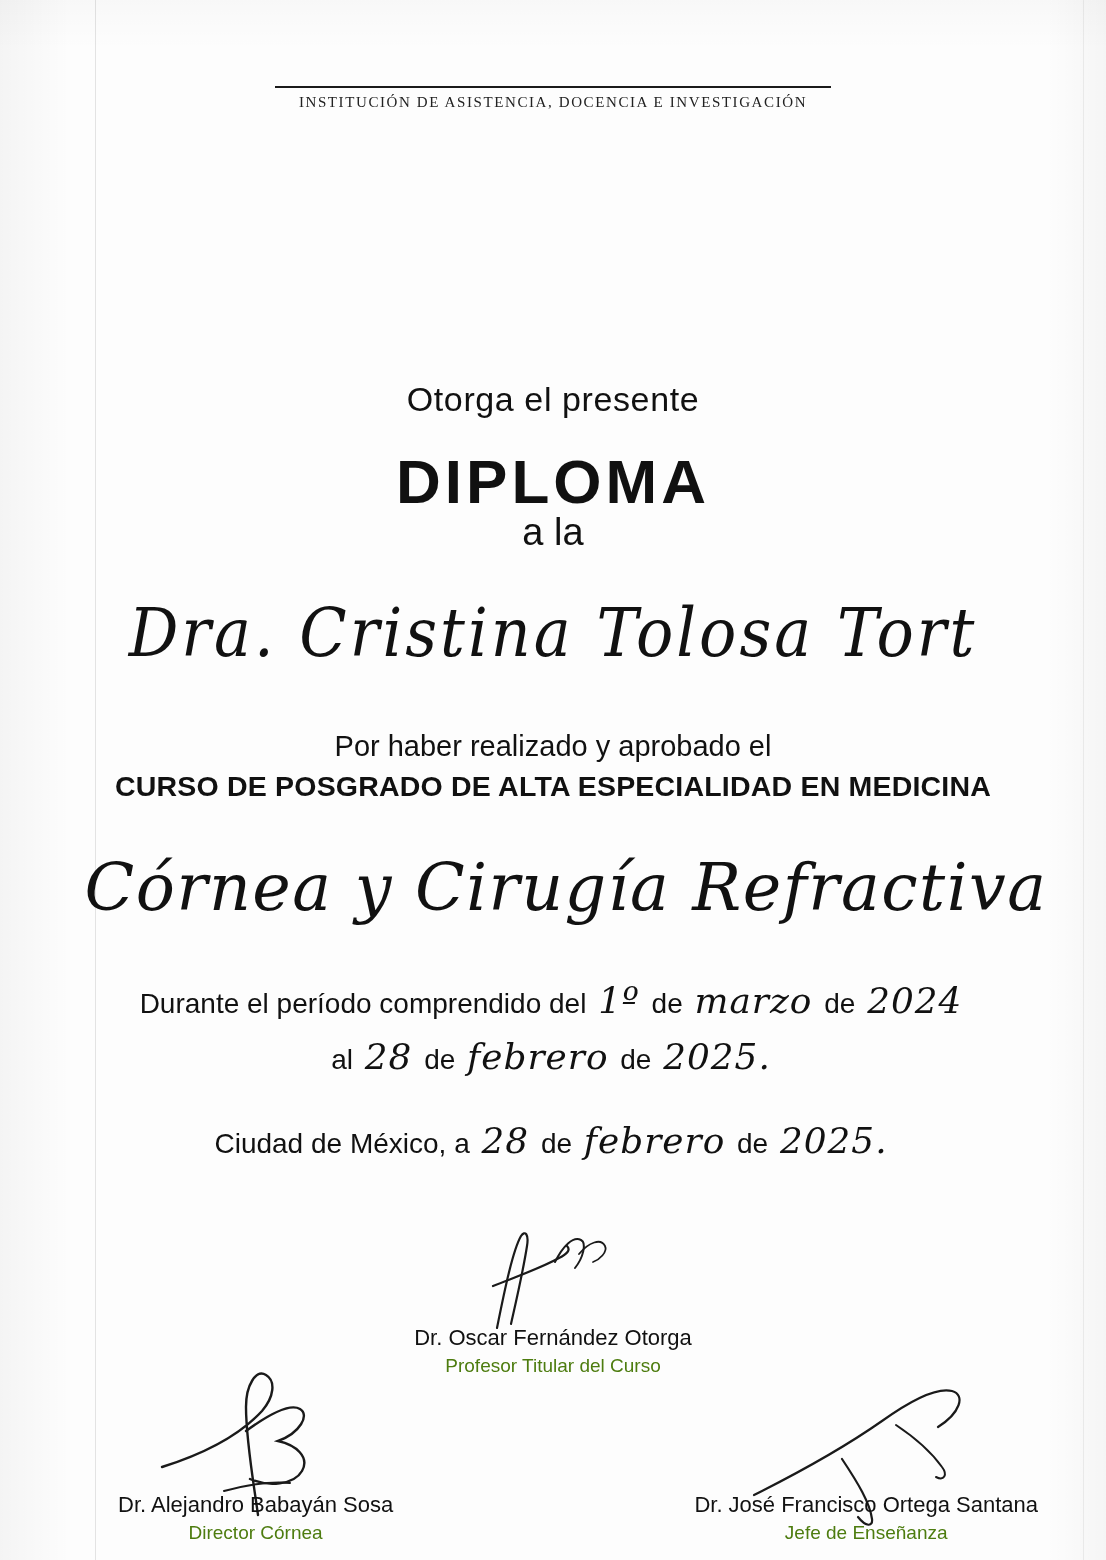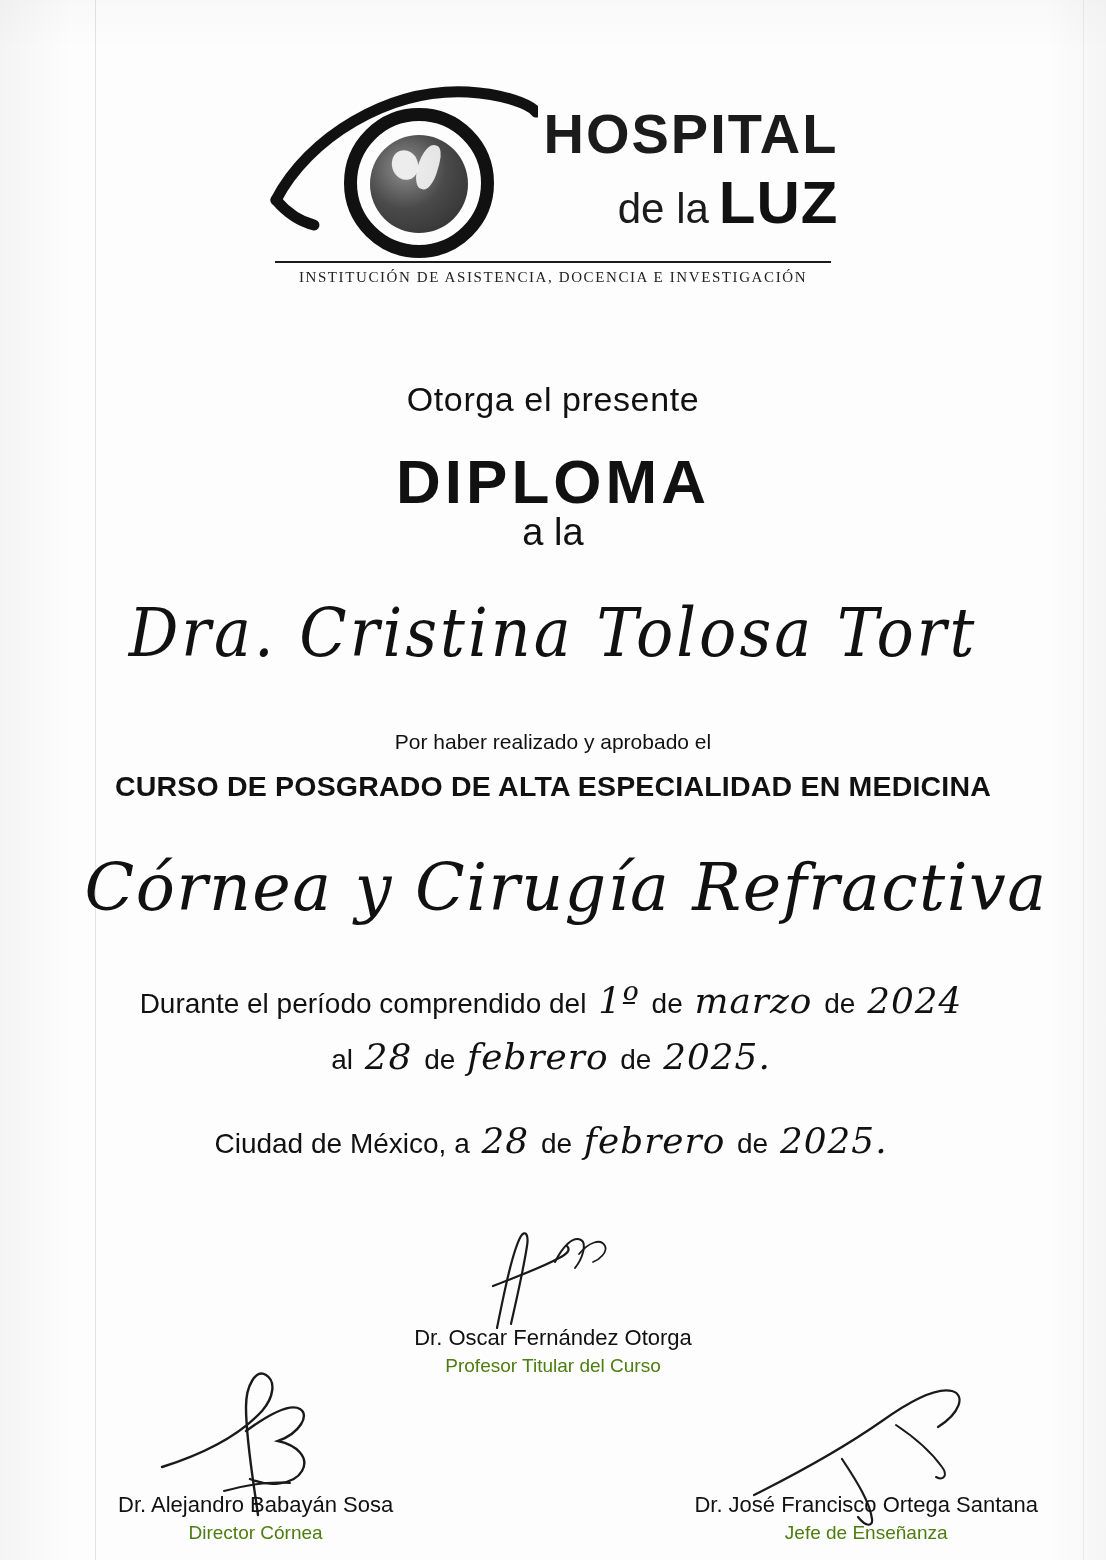--- a/index.html
+++ b/index.html
@@ -193,21 +193,21 @@
     font-weight: 400;
   }
   .recipient {
     top: 596px;
     font-size: 62px;
     letter-spacing: 3px;
     transform: scaleY(1.08);
   }
   .por-haber {
     top: 730px;
-    font-size: 21px;
+    font-size: 29px;
   }
   .curso {
     top: 770px;
     font-size: 28.5px;
     font-weight: bold;
     letter-spacing: 0.2px;
   }
   .specialty {
     top: 850px;
     font-size: 65px;
@@ -264,39 +264,20 @@
 </style>
 </head>
 <body>
 
 <div class="page">
   <div class="paper-texture"></div>
   <div class="edge-line left"></div>
   <div class="edge-line right"></div>
 
   <div class="logo-block">
-    <div class="logo-row">
-      <div class="logo-mark">
-        <div class="eye-outer"></div>
-        <div class="eye-iris"></div>
-        <div class="eye-comma"></div>
-        <div class="eye-highlight"></div>
-        <svg class="eye-lid" viewBox="0 0 270 175">
-          <path d="M8 122 C 40 60, 120 10, 200 14 C 235 16, 262 26, 268 34" fill="none" stroke="#111" stroke-width="11" stroke-linecap="round"></path>
-          <path d="M8 122 C 20 136, 34 144, 46 147" fill="none" stroke="#111" stroke-width="11" stroke-linecap="round"></path>
-        </svg>
-      </div>
-      <div class="logo-text">
-        <div class="logo-hospital">HOSPITAL</div>
-        <div class="logo-second">
-          <span class="logo-dela">de la</span>
-          <span class="logo-luz">LUZ</span>
-        </div>
-      </div>
-    </div>
     <div class="logo-rule"></div>
     <div class="logo-sub2">INSTITUCIÓN DE ASISTENCIA, DOCENCIA E INVESTIGACIÓN</div>
   </div>
 
   <div class="line otorga">Otorga el presente</div>
   <div class="line diploma">DIPLOMA</div>
   <div class="line a-la">a la</div>
   <div class="line recipient script">Dra. Cristina Tolosa Tort</div>
   <div class="line por-haber">Por haber realizado y aprobado el</div>
   <div class="line curso">CURSO DE POSGRADO DE ALTA ESPECIALIDAD EN MEDICINA</div>

